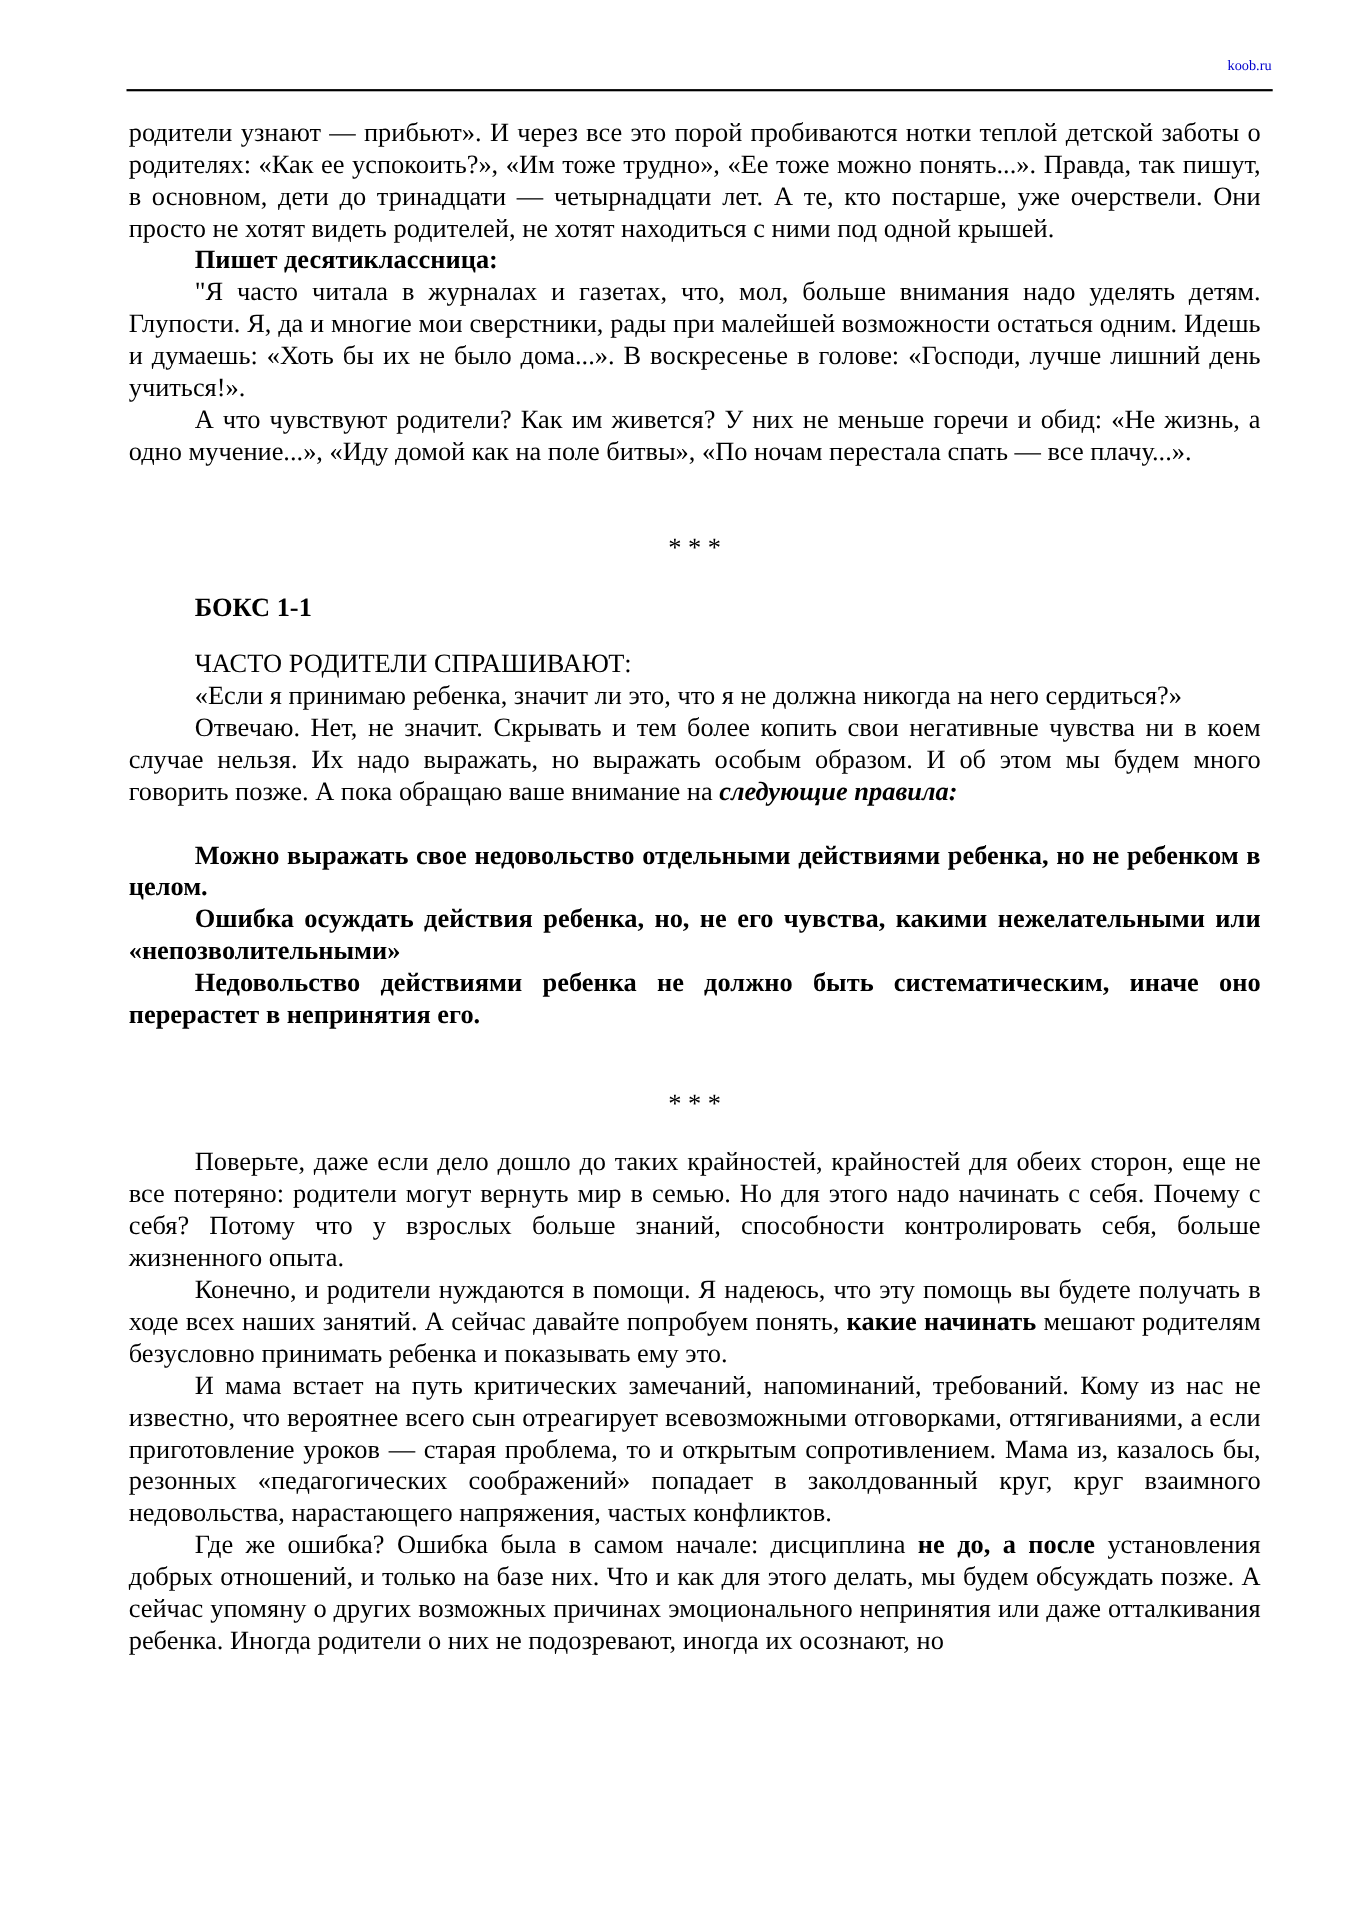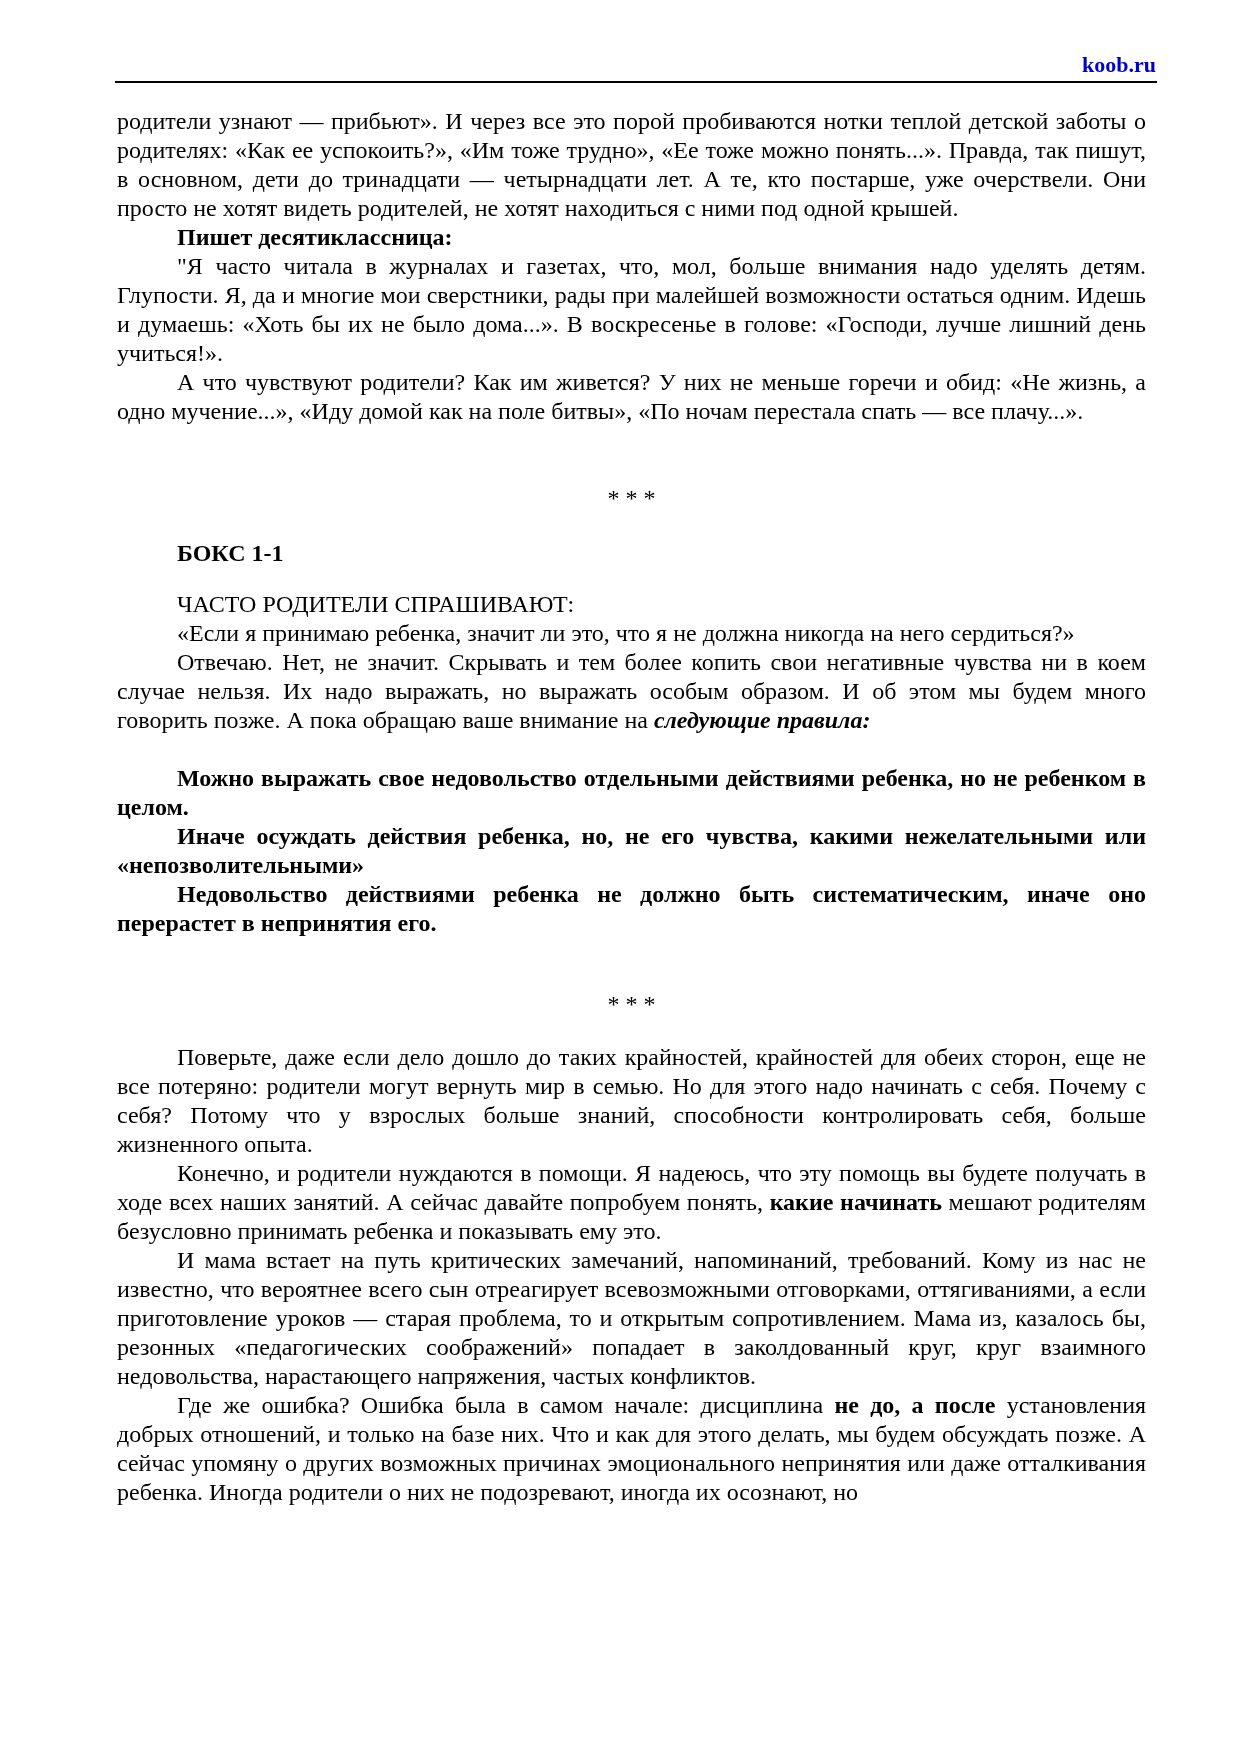--- a/index.html
+++ b/index.html
@@ -1,19 +1,19 @@
 <!DOCTYPE html>
 <html><head>
 <meta charset="utf-8">
 <style>
   html, body { margin: 0; padding: 0; background: #ffffff; }
   body { width: 1240px; height: 1754px; position: relative; overflow: hidden;
          font-family: "Liberation Serif", "DejaVu Serif", serif; color: #000; }
-  .header-link { position: absolute; top: 52px; right: 84px; font-weight: bold;
-                 font-size: 22px; color: #0000cc; text-decoration: none; }
+  .header-link { position: absolute; top: 52px; right: 84px; font-weight: normal;
+                 font-size: 13px; color: #0000cc; text-decoration: none; }
   .header-rule { position: absolute; top: 81px; left: 115px; width: 1042px; height: 2px; background: #000; }
   .page { position: absolute; top: 107px; left: 117px; width: 1029px; font-size: 24px; line-height: 29px; }
   p { margin: 0; text-align: justify; }
   .ind { text-indent: 60px; }
   .b { font-weight: bold; }
   .bi { font-weight: bold; font-style: italic; }
   .sep { text-align: center; margin: 0; }
   .gap1 { height: 29px; }
 </style>
 </head>
@@ -33,21 +33,21 @@
   <div style="height:26px"></div>
 
   <p class="ind b">БОКС 1-1</p>
   <div style="height:22px"></div>
   <p class="ind">ЧАСТО РОДИТЕЛИ СПРАШИВАЮТ:</p>
   <p class="ind">«Если я принимаю ребенка, значит ли это, что я не должна никогда на него сердиться?»</p>
   <p class="ind"><span>Отвечаю. Нет, не значит. Скрывать и тем более копить свои негативные чувства ни в коем случае нельзя. Их надо выражать, но выражать особым образом. И об этом мы будем много говорить позже. А пока обращаю ваше внимание на </span><span class="bi">следующие правила:</span></p>
 
   <div class="gap1"></div>
   <p class="ind b">Можно выражать свое недовольство отдельными действиями ребенка, но не ребенком в целом.</p>
-  <p class="ind b">Иначе осуждать действия ребенка, но, не его чувства, какими нежелательными или «непозволительными»</p>
+  <p class="ind b">Ошибка осуждать действия ребенка, но, не его чувства, какими нежелательными или «непозволительными»</p>
   <p class="ind b">Недовольство действиями ребенка не должно быть систематическим, иначе оно перерастет в непринятия его.</p>
 
   <div style="height:52px"></div>
   <p class="sep">* * *</p>
   <div style="height:24px"></div>
 
   <p class="ind">Поверьте, даже если дело дошло до таких крайностей, крайностей для обеих сторон, еще не все потеряно: родители могут вернуть мир в семью. Но для этого надо начинать с себя. Почему с себя? Потому что у взрослых больше знаний, способности контролировать себя, больше жизненного опыта.</p>
   <p class="ind"><span>Конечно, и родители нуждаются в помощи. Я надеюсь, что эту помощь вы будете получать в ходе всех наших занятий. А сейчас давайте попробуем понять, </span><span class="b">какие начинать</span><span> мешают родителям безусловно принимать ребенка и показывать ему это.</span></p>
   <p class="ind">И мама встает на путь критических замечаний, напоминаний, требований. Кому из нас не известно, что вероятнее всего сын отреагирует всевозможными отговорками, оттягиваниями, а если приготовление уроков — старая проблема, то и открытым сопротивлением. Мама из, казалось бы, резонных «педагогических соображений» попадает в заколдованный круг, круг взаимного недовольства, нарастающего напряжения, частых конфликтов.</p>
   <p class="ind"><span>Где же ошибка? Ошибка была в самом начале: дисциплина </span><span class="b">не до, а после</span><span>  установления добрых отношений, и только на базе них. Что и как для этого делать, мы будем обсуждать позже. А сейчас упомяну о других возможных причинах эмоционального непринятия или даже отталкивания ребенка. Иногда родители о них не подозревают, иногда их осознают, но</span></p>

